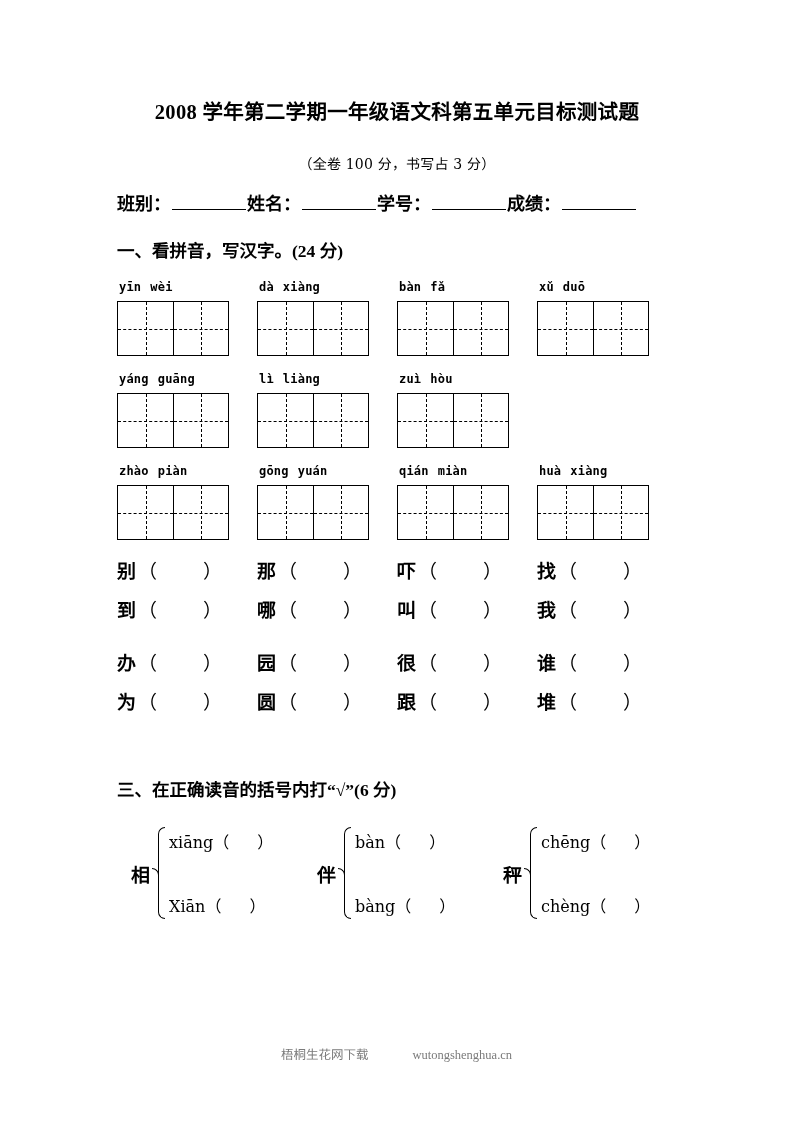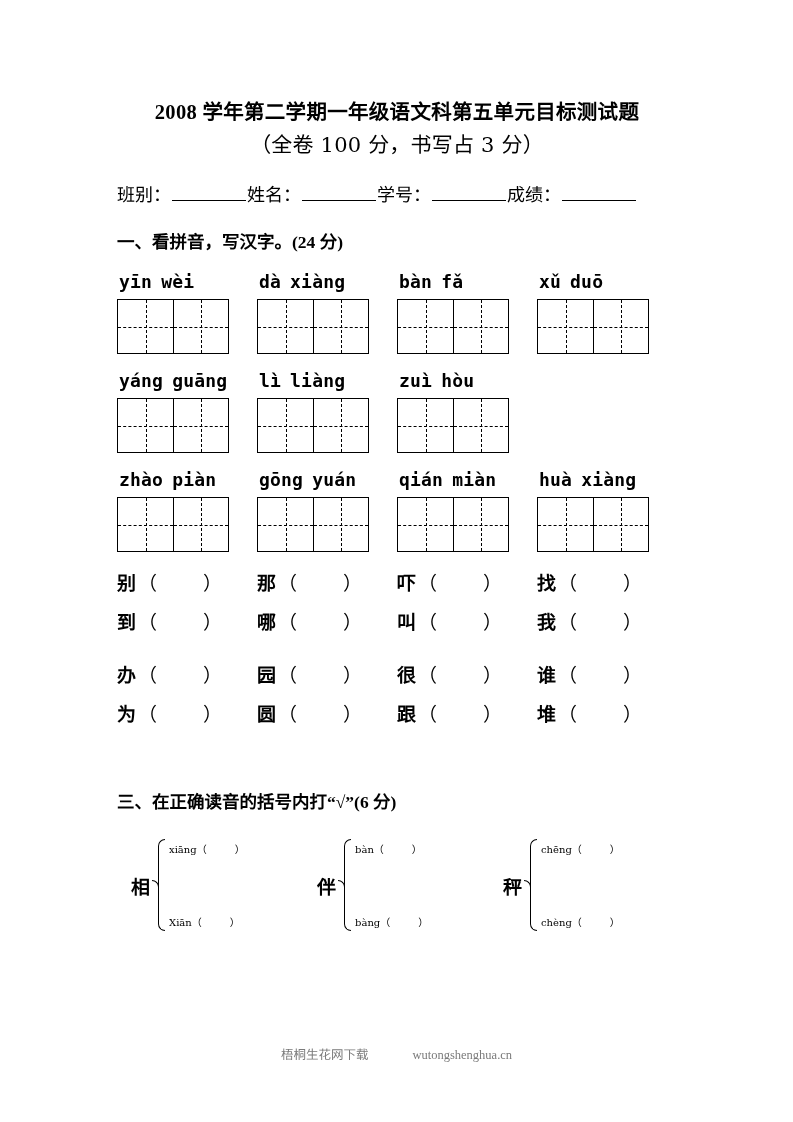--- a/index.html
+++ b/index.html
@@ -38,31 +38,31 @@
   .doc-title {
     margin-top: 95px;
     text-align: center;
     font-family: "Liberation Serif", "DejaVu Serif", serif;
     font-weight: bold;
     font-size: 20.5px;
     letter-spacing: 0.3px;
     white-space: nowrap;
   }
   .doc-subtitle {
-    margin-top: 3px;
+    margin-top: 28px;
     text-align: center;
-    font-size: 21px;
+    font-size: 14px;
     font-family: "DejaVu Serif", "Liberation Serif", serif;
     letter-spacing: 0.2px;
   }
 
   .info-line {
-    margin-top: 22px;
+    margin-top: 16px;
     font-size: 18px;
-    font-weight: normal;
+    font-weight: bold;
     font-family: "Liberation Serif", "DejaVu Serif", serif;
     white-space: nowrap;
     display: flex;
     align-items: baseline;
   }
   .info-field {
     display: inline-flex;
     align-items: baseline;
   }
   .info-label {
@@ -92,21 +92,21 @@
   .pinyin-row {
     display: flex;
     margin-bottom: 16px;
   }
   .pinyin-group {
     width: 140px;
     flex: 0 0 140px;
   }
   .pinyin-text {
     font-family: "DejaVu Sans Mono", "Liberation Mono", monospace;
-    font-size: 18px;
+    font-size: 12px;
     font-weight: bold;
     letter-spacing: 0.2px;
     white-space: nowrap;
     margin-bottom: 7px;
     padding-left: 2px;
   }
   .pinyin-text .syl + .syl { margin-left: 9px; }
 
   
   .grid {
@@ -236,21 +236,21 @@
   }
   .brace-options {
     display: flex;
     flex-direction: column;
     justify-content: space-between;
     height: 92px;
     padding: 2px 0;
     box-sizing: border-box;
   }
   .brace-option {
-    font-size: 10px;
+    font-size: 16px;
     font-family: "DejaVu Serif", "Liberation Serif", serif;
     white-space: nowrap;
   }
   .brace-option .opt-paren {
     font-family: "Liberation Serif", "DejaVu Serif", serif;
   }
   .brace-option .gap { display: inline-block; width: 28px; }
 
   
   .footer {

